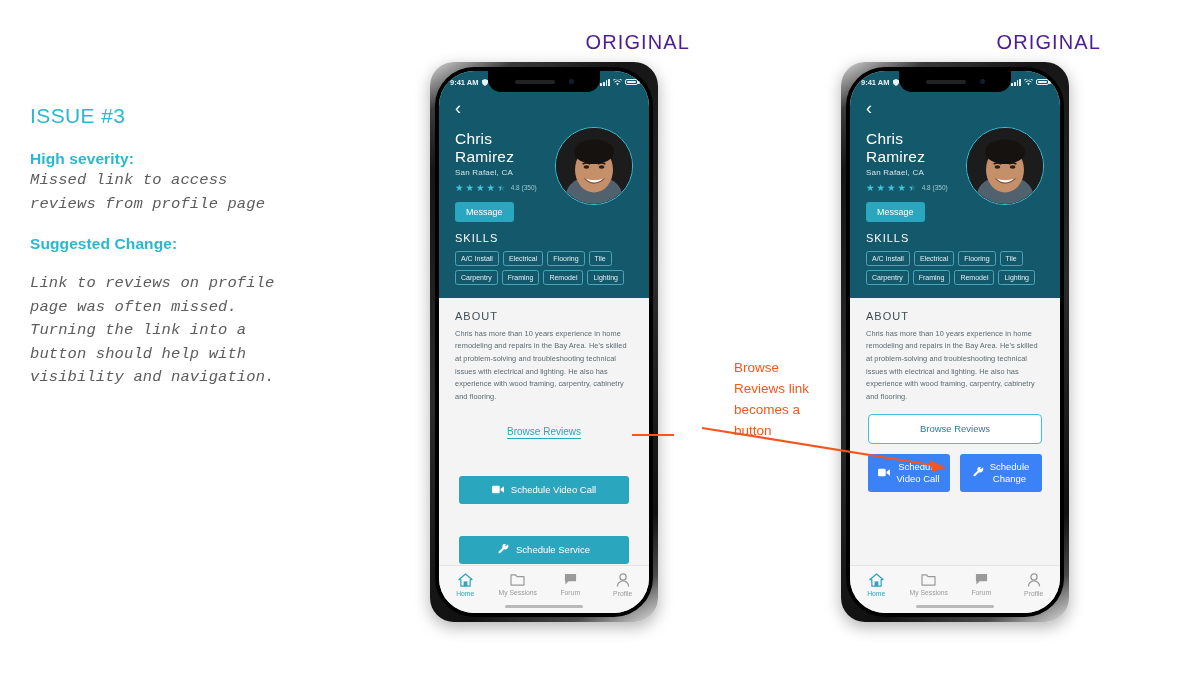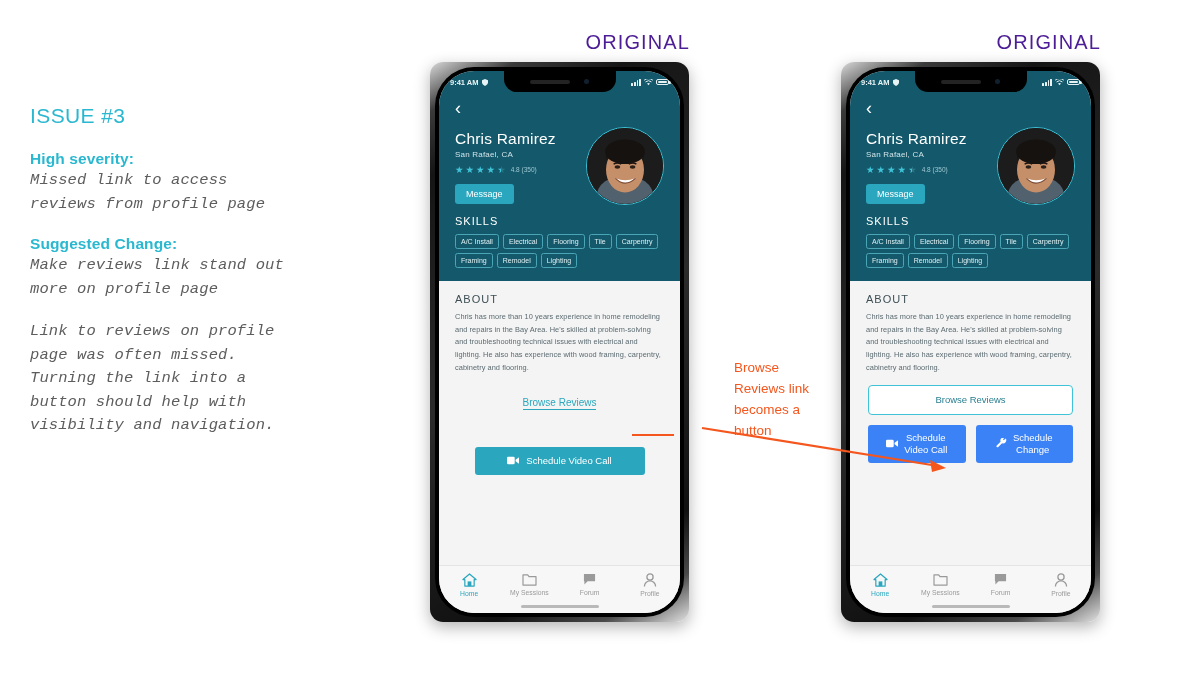--- a/index.html
+++ b/index.html
@@ -30,22 +30,22 @@
   
   .col-label {
     position: absolute; top: 31px; width: 240px; text-align: right;
     color: #4c1d95; font-size: 20px; letter-spacing: 1.1px; font-weight: 400;
   }
   #label-original { left: 450px; }
   #label-updated  { left: 861px; }
 
   
   .phone {
-    position: absolute; top: 62px; width: 259px; height: 560px;
-    border-radius: 13px;
+    position: absolute; top: 62px; width: 228px; height: 560px;
+    border-radius: 24px;
     background: linear-gradient(150deg,#d9d9d9 0%,#3a3a3a 7%,#151515 16%,#2b2b2b 50%,#101010 84%,#4a4a4a 93%,#e2e2e2 100%);
     padding: 5px;
     box-shadow: 0 5px 16px rgba(0,0,0,.30);
   }
   #phone-original { left: 430px; }
   #phone-updated  { left: 841px; }
   .phone-inner {
     position: relative; width: 100%; height: 100%;
     border-radius: 39px; background: #000; padding: 4px;
   }
@@ -186,21 +186,20 @@
   <div class="notes">
     <div class="notes-title">ISSUE #3</div>
 
     <div class="note-block">
       <div class="note-head">High severity:</div>
       <div class="note-body">Missed link to access reviews from profile page</div>
     </div>
 
     <div class="note-block">
       <div class="note-head">Suggested Change:</div>
-      <div class="note-body">Make reviews link stand out more on profile page</div>
     </div>
 
     <div class="note-block">
       <div class="note-body">Link to reviews on profile page was often missed. Turning the link into a button should help with visibility and navigation.</div>
     </div>
   </div>
 
   <div class="col-label" id="label-original">ORIGINAL</div>
   <div class="col-label" id="label-updated">ORIGINAL</div>
 
@@ -291,20 +290,26 @@
             <span class="rev-link">Browse Reviews</span>
           </div>
 
           <div class="cta">
             <div class="btn-solid">
               <svg width="12" height="9" viewBox="0 0 14 10">
                   <rect x="0" y="0.5" width="9" height="9" rx="1.6" fill="#fff"></rect>
                   <path d="M10 4 L14 1.2 V8.8 L10 6 Z" fill="#fff"></path>
                 </svg>
               <span>Schedule Video Call</span>
+            </div>
+            <div class="btn-solid">
+              <svg width="11" height="11" viewBox="0 0 12 12">
+                  <path d="M11 1.2 A3.4 3.4 0 0 1 6.6 5.6 L2.2 10 A1.2 1.2 0 0 1 .6 8.4 L5 4 A3.4 3.4 0 0 1 9.4 -0.4 L7.6 1.4 L8.6 2.4 L10.4 .6 Z" fill="#fff"></path>
+                </svg>
+              <span>Schedule Service</span>
             </div>
           </div>
         </div>
 
         <div class="tabbar">
           <div class="tab active">
             <svg width="15" height="14" viewBox="0 0 16 15">
                 <path d="M8 1 L15 7 H13 V14 H3 V7 H1 Z" fill="none" stroke="#2aa7bf" stroke-width="1.3" stroke-linejoin="round"></path>
                 <rect x="6" y="9" width="4" height="5" fill="#2aa7bf"></rect>
               </svg>

